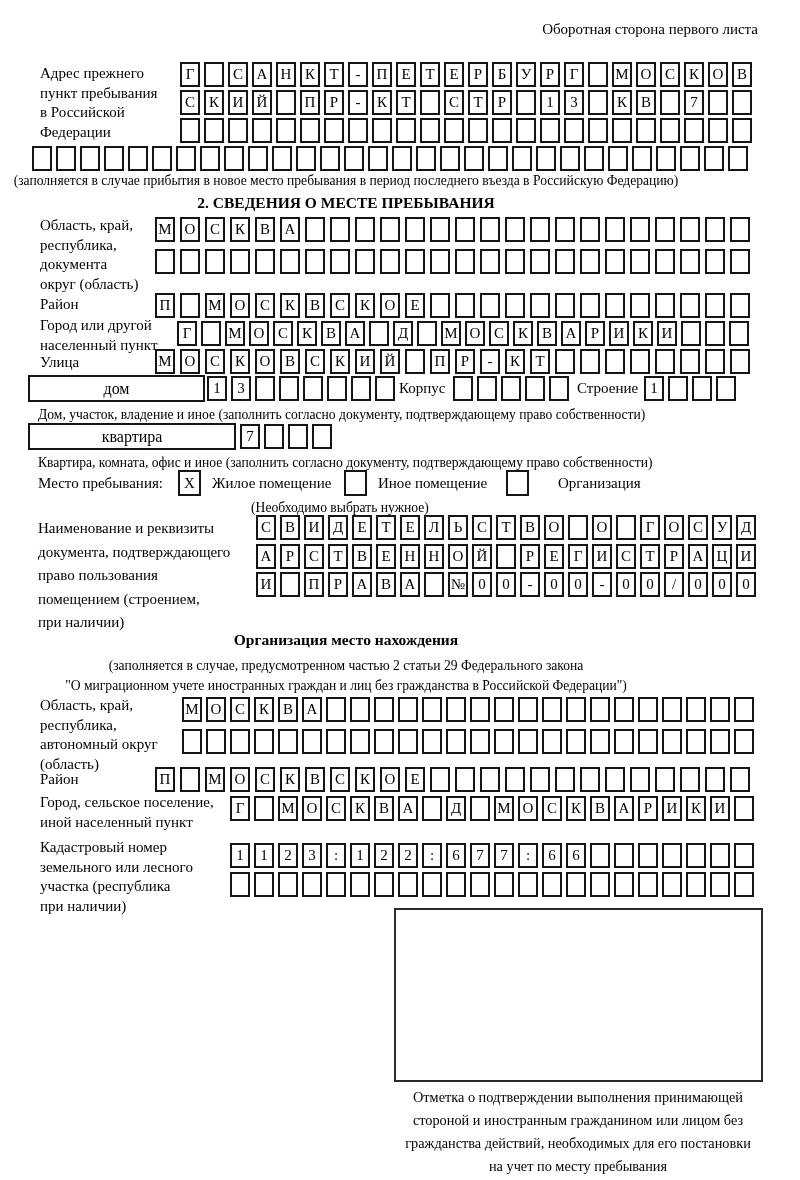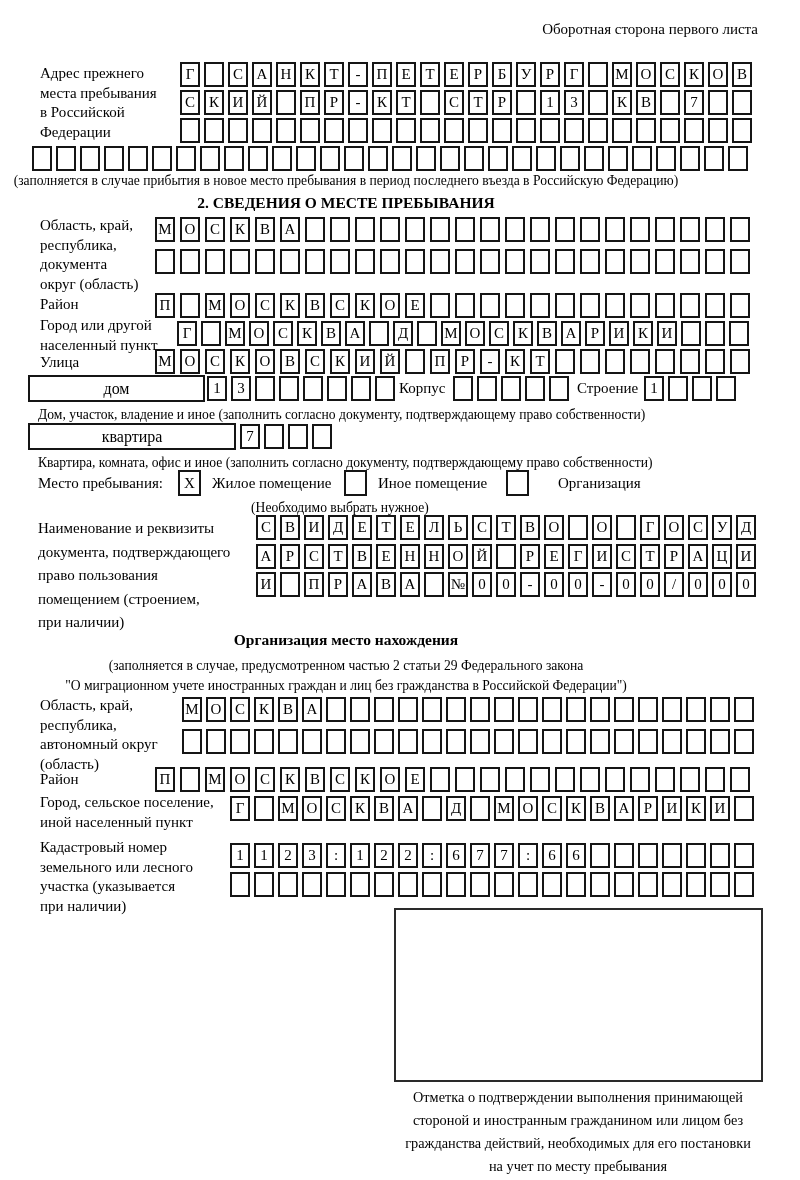--- a/index.html
+++ b/index.html
@@ -44,21 +44,21 @@
 </style>
 </head>
 <body>
 
 <div class="page">
 
   <div class="abs lbl" style="left:0;top:20px;width:758px;text-align:right;">Оборотная сторона первого листа</div>
 
   <div class="abs lbl" style="left:40px;top:64px;width:150px;">
     <div>Адрес прежнего</div>
-    <div>места пребывания</div>
+    <div>пункт пребывания</div>
     <div>в Российской</div>
     <div>Федерации</div>
   </div>
   <div class="abs row" style="left:180px;top:62px;">
       <span class="cell">Г</span>
       <span class="cell"></span>
       <span class="cell">С</span>
       <span class="cell">А</span>
       <span class="cell">Н</span>
       <span class="cell">К</span>
@@ -554,21 +554,21 @@
       <span class="cell">Р</span>
       <span class="cell">И</span>
       <span class="cell">К</span>
       <span class="cell">И</span>
       <span class="cell"></span>
     </div>
 
   <div class="abs lbl" style="left:40px;top:838px;width:190px;">
     <div>Кадастровый номер</div>
     <div>земельного или лесного</div>
-    <div>участка (указывается</div>
+    <div>участка (республика</div>
     <div>при наличии)</div>
   </div>
   <div class="abs row" style="left:230px;top:843px;">
       <span class="cell">1</span>
       <span class="cell">1</span>
       <span class="cell">2</span>
       <span class="cell">3</span>
       <span class="cell">:</span>
       <span class="cell">1</span>
       <span class="cell">2</span>

